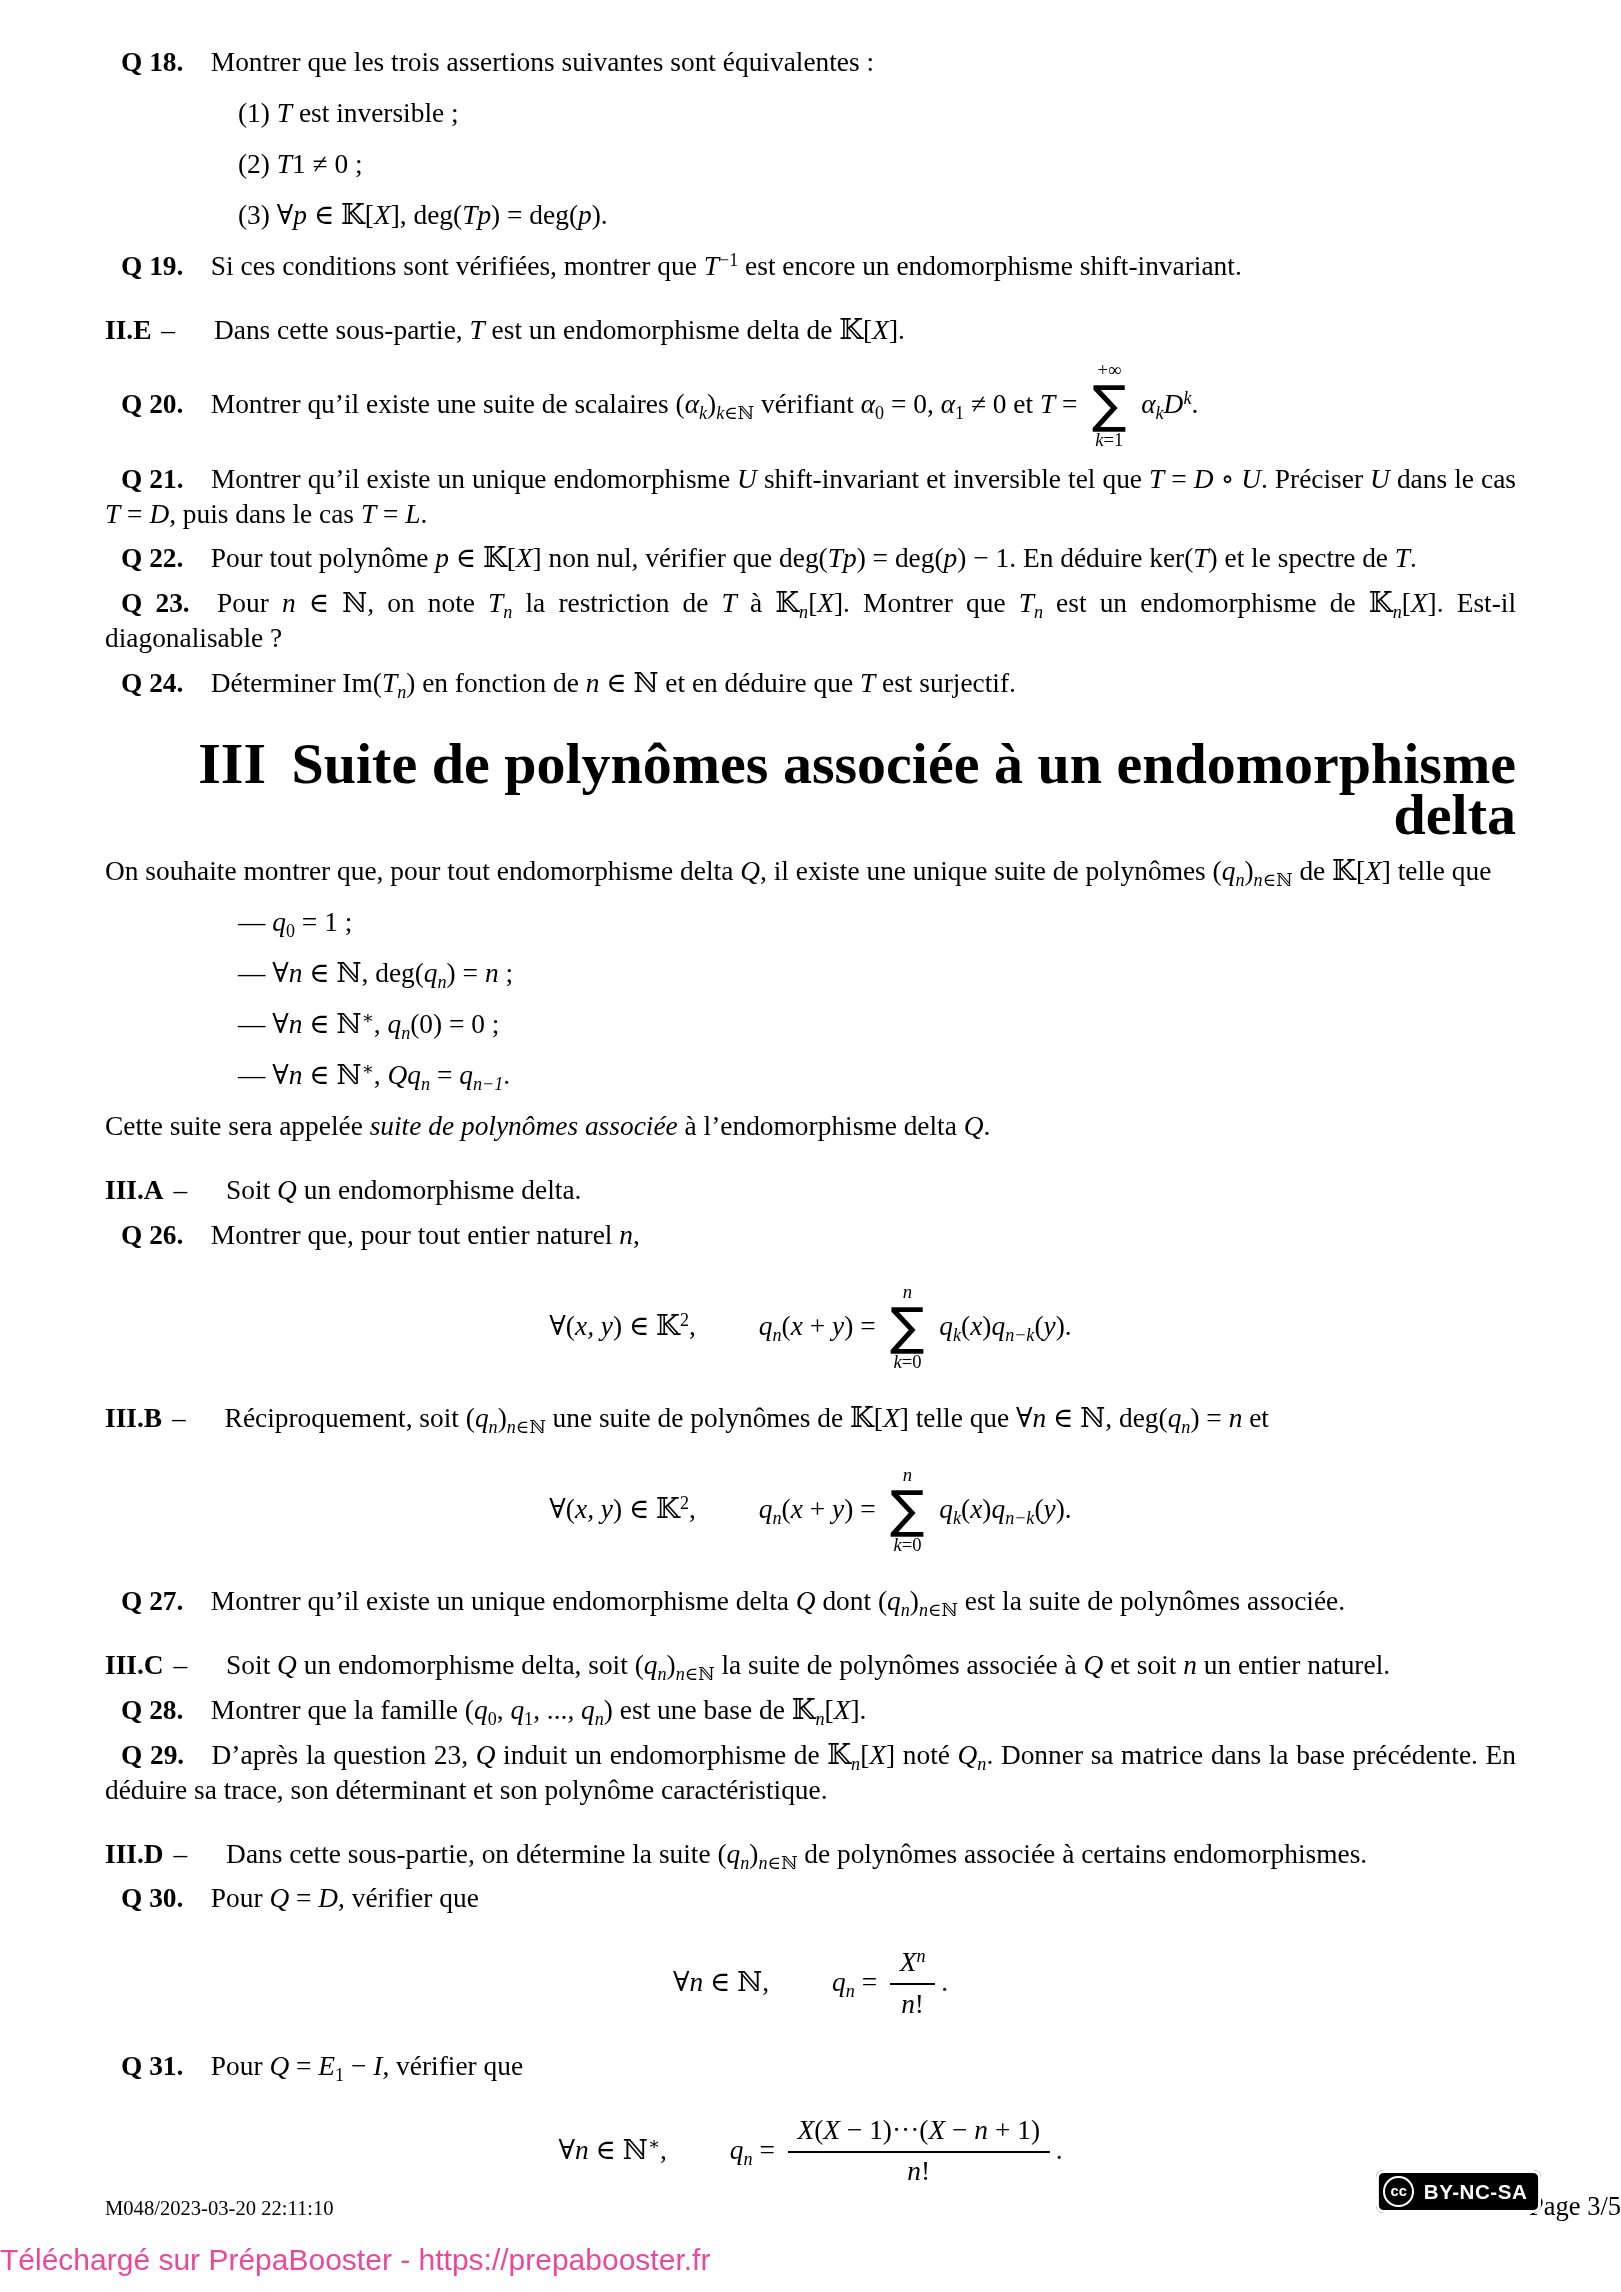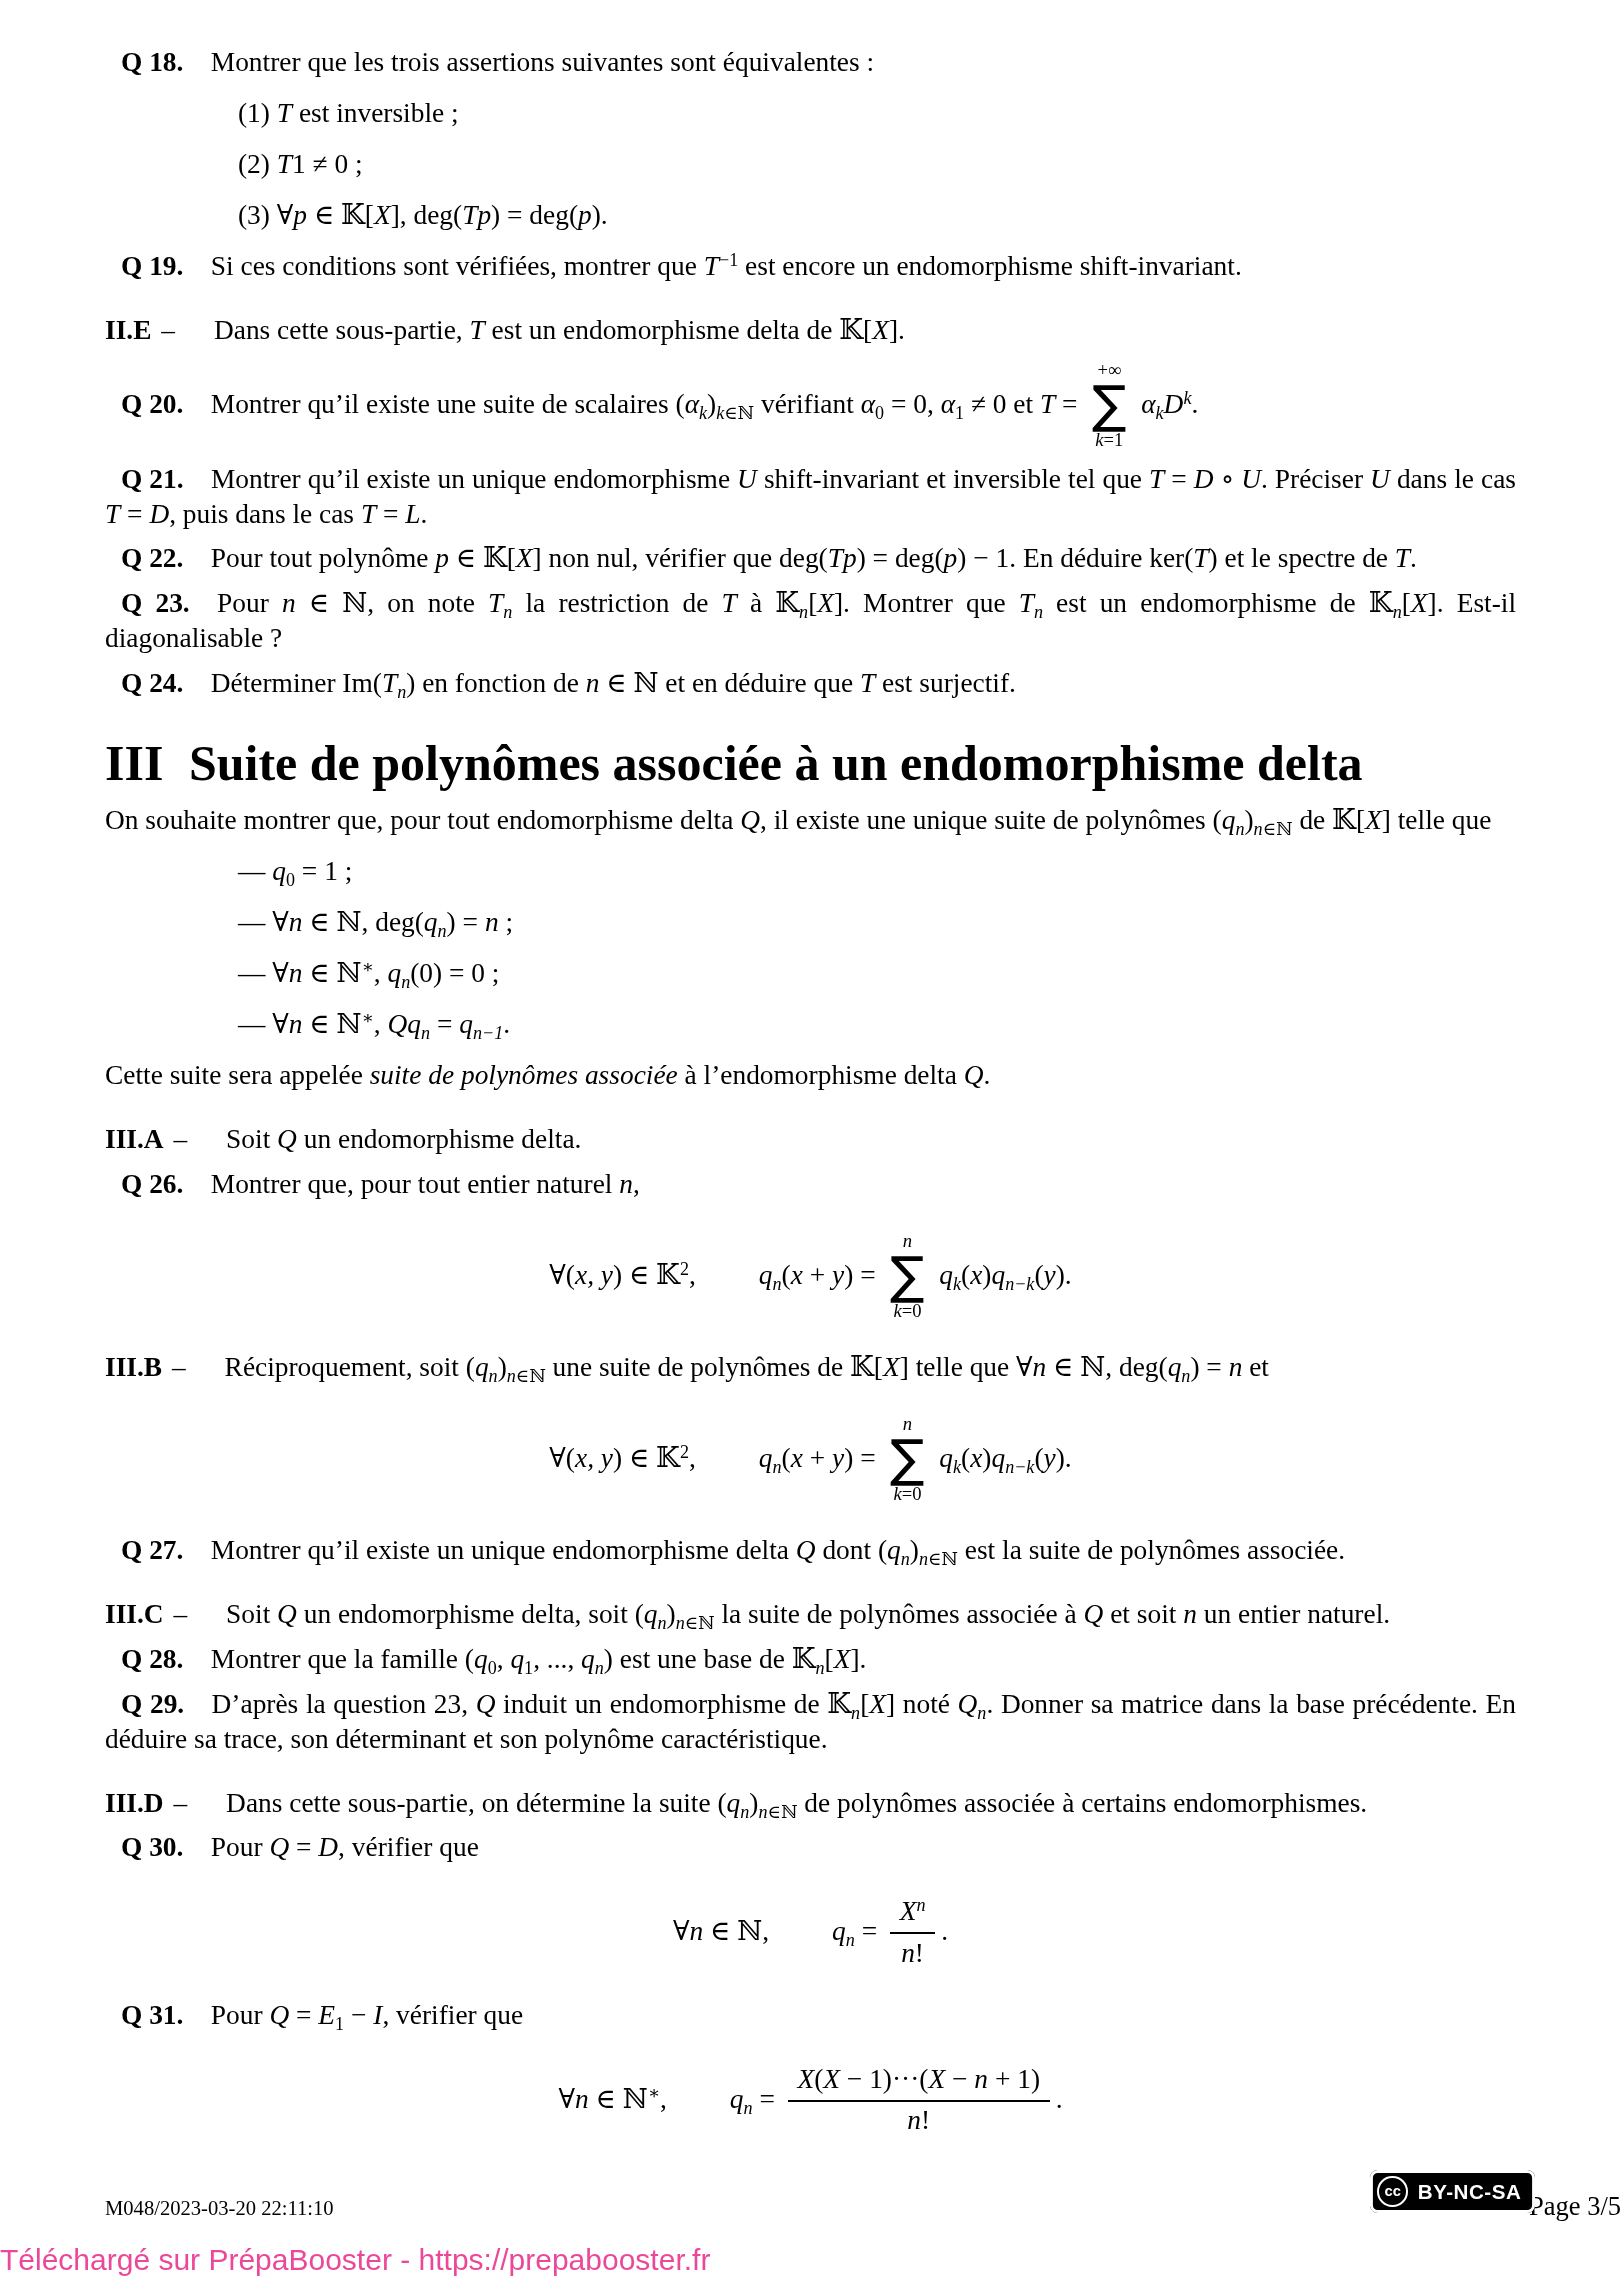--- a/index.html
+++ b/index.html
@@ -21,22 +21,22 @@
   .sup.i{font-style:italic;}
   .qlabel{font-weight:bold;margin-left:16px;}
   .qgap{display:inline-block;width:27.4px;}
   .sgap{display:inline-block;width:39px;}
   .slabel{font-weight:bold;}
   .sdash{padding-left:9.8px;}
   .list{margin:2px 0;}
   .litem{padding-left:133px;margin:16px 0;text-align:left;}
   .mt6{margin-top:5.9px;}  .mt10{margin-top:9.8px;}  .mt14{margin-top:13.7px;} .mt30{margin-top:29px;}
   .sec-title{
-    font-size:50px;line-height:51px;font-weight:bold;
-    margin:37px 0 13.7px 0;letter-spacing:0;
+    font-size:58px;line-height:51px;font-weight:bold;
+    margin:37px 0 13.7px 0;letter-spacing:0;text-align:right;
   }
   .sec-num{margin-right:25.5px;}
   .display{
     display:flex;align-items:center;justify-content:center;
     margin:29px 0;text-align:center;
   }
   .fgap{display:inline-block;width:63px;}
   .m{white-space:pre;}
   .sum{
     display:inline-flex;flex-direction:column;align-items:center;
@@ -56,21 +56,21 @@
   .frac .den{padding-top:3.9px;white-space:pre;}
   .footer-left{
     position:absolute;left:105px;top:2197px;
     font-size:20.6px;line-height:23.5px;
   }
   .footer-center{
     position:absolute;left:0;top:2192px;width:1621px;
     text-align:right;font-size:26.5px;line-height:29px;
   }
   .cc-badge{
-    position:absolute;right:86px;top:2170px;
+    position:absolute;right:80px;top:2170px;
     background:#000;border-radius:7.8px;
     box-shadow:inset 0 0 0 2.9px #fff;
     display:inline-flex;align-items:center;
     padding:5.9px 13.7px 5.9px 7.8px;height:43px;box-sizing:border-box;
   }
   .cc-circle{
     width:26.5px;height:26.5px;border:2.5px solid #fff;border-radius:50%;
     color:#fff;display:inline-flex;align-items:center;justify-content:center;
     font-family:"Liberation Sans","DejaVu Sans",sans-serif;
     font-weight:bold;font-size:14.7px;line-height:1;background:#000;

